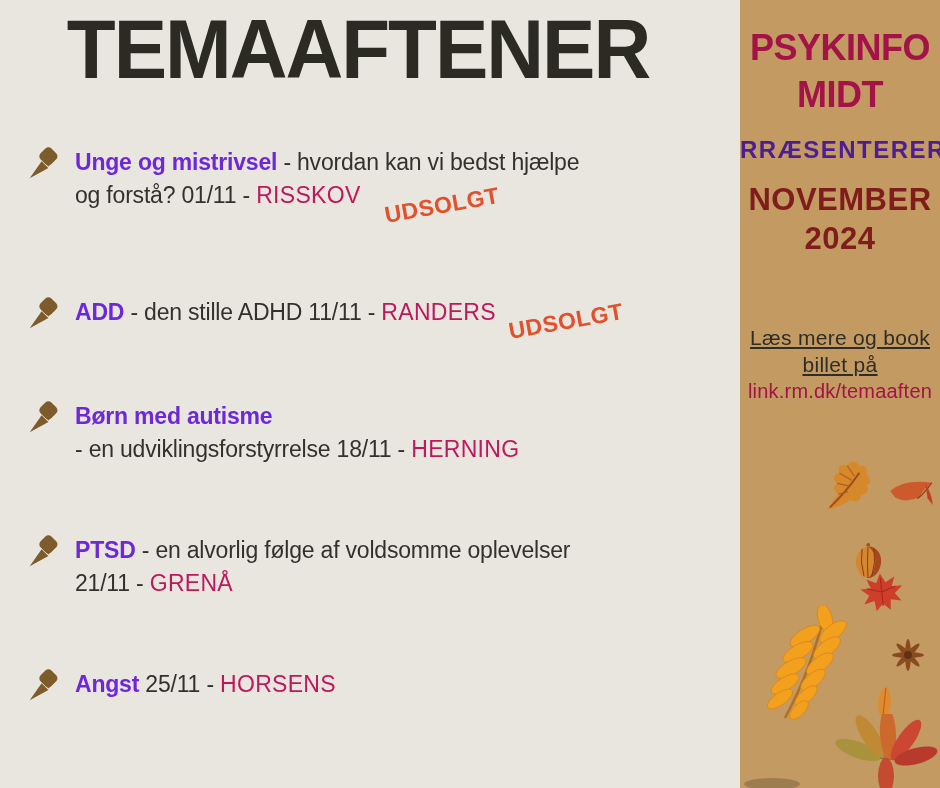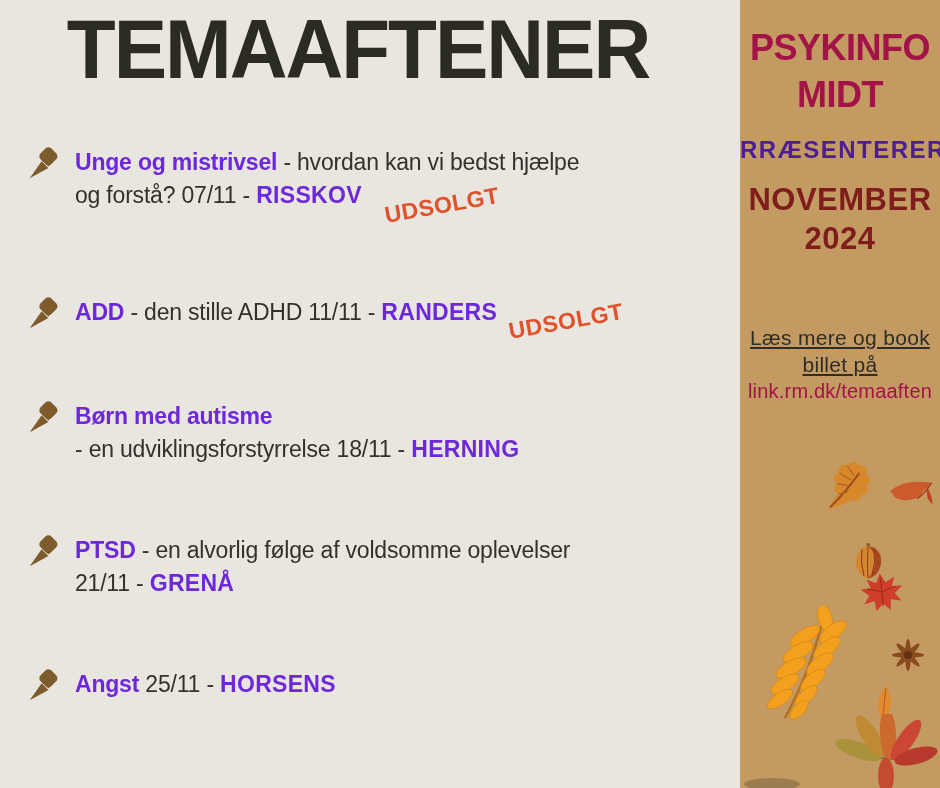--- a/index.html
+++ b/index.html
@@ -24,21 +24,21 @@
     position:absolute;left:28px;right:14px;
     display:flex;align-items:flex-start;
   }
   .pin{flex:0 0 34px;margin-top:0;}
   .event-text{
     margin-left:13px;
     font-size:23px;letter-spacing:-0.2px;line-height:33px;
     color:#32312b;
   }
   .b{font-weight:bold;color:#6d28d9;}
-  .loc{font-weight:bold;color:#6d28d9;letter-spacing:0.3px;}
+  .loc{font-weight:normal;color:#be185d;letter-spacing:0.3px;}
   .soldout{
     position:absolute;
     font-size:23px;font-weight:bold;color:#e0512c;
     letter-spacing:0.5px;
     transform:rotate(-10deg);
     white-space:nowrap;
   }
   .soldout-1{left:384px;top:192px;}
   .soldout-2{left:508px;top:308px;}
   
@@ -96,21 +96,21 @@
       <svg width="34" height="34" viewBox="0 0 40 40">
         <g fill="#7d5b2b">
           <rect x="15" y="3" width="18" height="18" rx="5" transform="rotate(45 24 12)"></rect>
           <rect x="19" y="13" width="10" height="9" transform="rotate(45 24 17)"></rect>
           <path d="M2 38 L16 18 L24 26 Z"></path>
         </g>
       </svg>
     </span>
     <div class="event-text">
       <span class="b">Unge og mistrivsel</span><span> - hvordan kan vi bedst hjælpe</span><br>
-      <span>og forstå? 07/11 - </span><span class="loc">RISSKOV</span>
+      <span>og forstå? 01/11 - </span><span class="loc">RISSKOV</span>
     </div>
   </div>
   <div class="soldout soldout-1">UDSOLGT</div>
 
   <div class="event" style="top:296px">
     <span class="pin">
       <svg width="34" height="34" viewBox="0 0 40 40">
         <g fill="#7d5b2b">
           <rect x="15" y="3" width="18" height="18" rx="5" transform="rotate(45 24 12)"></rect>
           <rect x="19" y="13" width="10" height="9" transform="rotate(45 24 17)"></rect>

